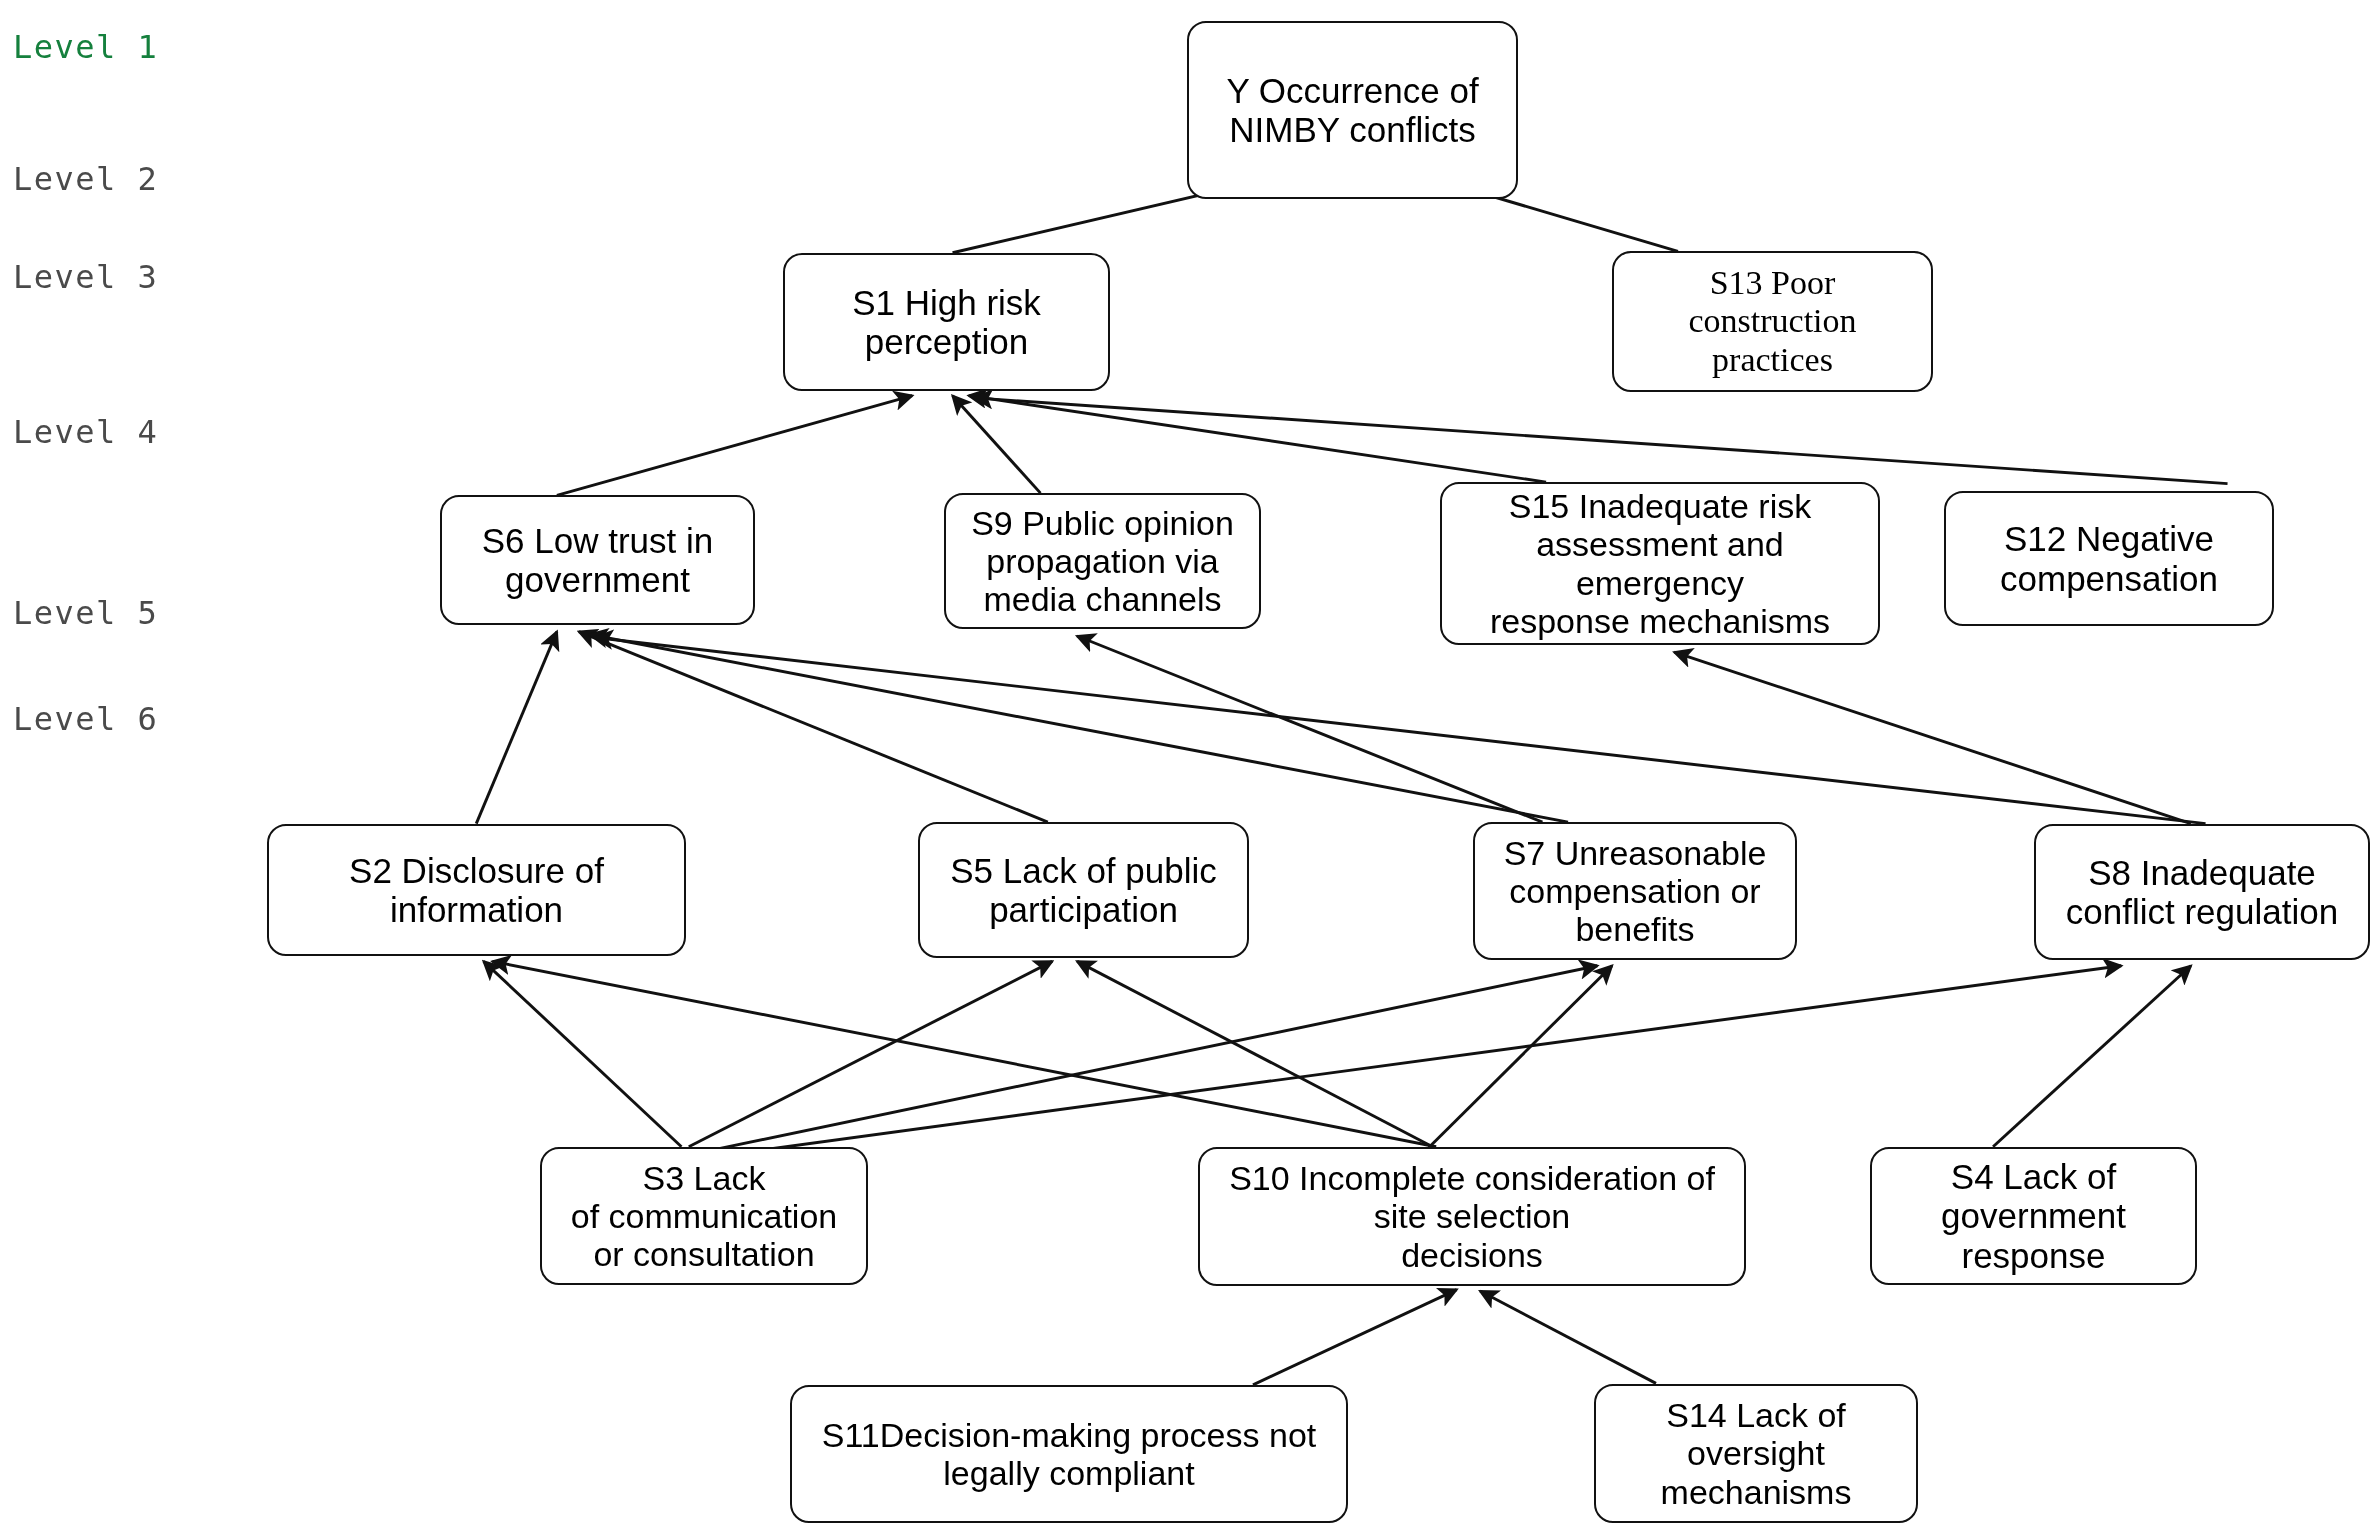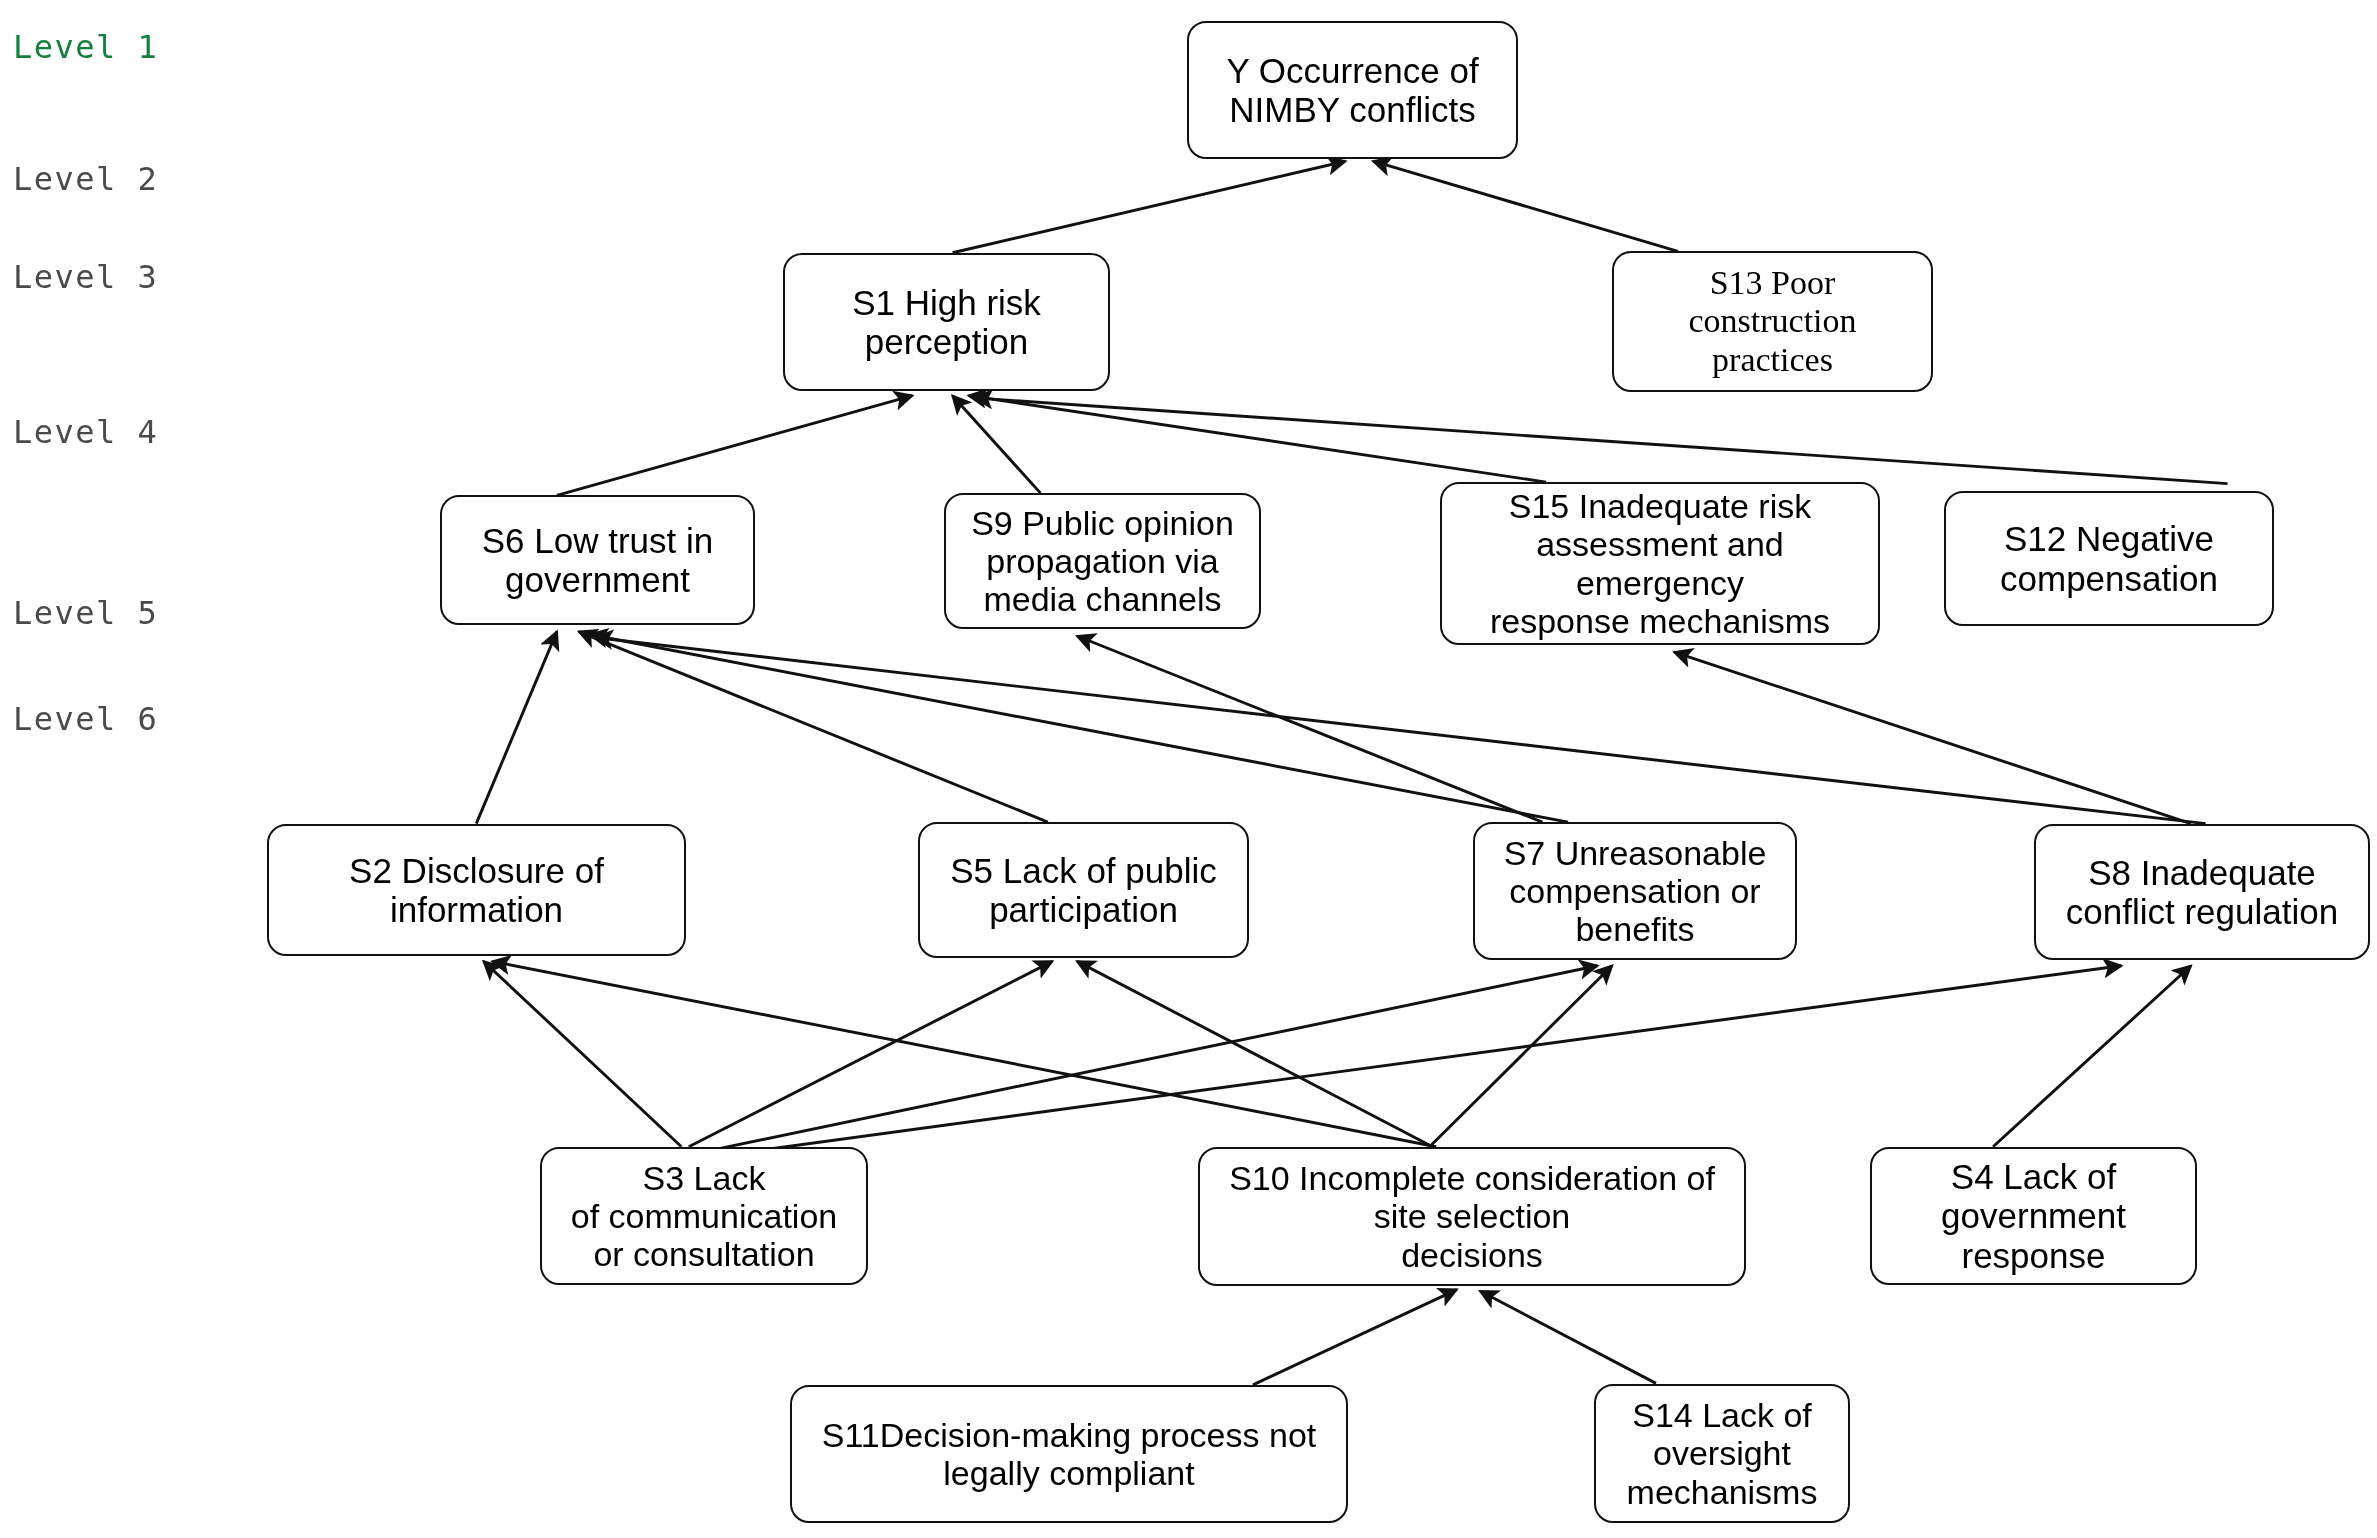--- a/index.html
+++ b/index.html
@@ -98,21 +98,21 @@
   </svg>
   <div id="levels">
       <div class="level-label" style="left: 13px; top: 28px; color: #15803d;">Level 1</div>
       <div class="level-label" style="left: 13px; top: 136px; color: rgb(74, 74, 74); margin-top: 24px;">Level 2</div>
       <div class="level-label" style="left: 13px; top: 258px; color: rgb(74, 74, 74);">Level 3</div>
       <div class="level-label" style="left: 13px; top: 413px; color: rgb(74, 74, 74);">Level 4</div>
       <div class="level-label" style="left: 13px; top: 566px; color: rgb(74, 74, 74); margin-top: 28px;">Level 5</div>
       <div class="level-label" style="left: 13px; top: 700px; color: rgb(74, 74, 74);">Level 6</div>
     </div>
   <div id="nodes">
-      <div class="node" style="left: 1187px; top: 21px; width: 331px; height: 138px; font-size: 35px; border-color: rgb(17, 17, 17);"><span>Y Occurrence of
+      <div class="node" style="left: 1187px; top: 21px; width: 331px; height: 178px; font-size: 35px; border-color: rgb(17, 17, 17);"><span>Y Occurrence of
 NIMBY conflicts</span></div>
       <div class="node" style="left: 783px; top: 253px; width: 327px; height: 138px; font-size: 35px; border-color: rgb(17, 17, 17);"><span>S1 High risk
 perception</span></div>
       <div class="node serif" style="left: 1612px; top: 251px; width: 321px; height: 141px; font-size: 34px; border-color: rgb(17, 17, 17);"><span>S13 Poor
 construction
 practices</span></div>
       <div class="node" style="left: 440px; top: 495px; width: 315px; height: 130px; font-size: 35px; border-color: rgb(17, 17, 17);"><span>S6 Low trust in
 government</span></div>
       <div class="node" style="left: 944px; top: 493px; width: 317px; height: 136px; font-size: 34px; border-color: rgb(17, 17, 17);"><span>S9 Public opinion
 propagation via
@@ -136,18 +136,18 @@
 of communication
 or consultation</span></div>
       <div class="node" style="left: 1198px; top: 1147px; width: 548px; height: 139px; font-size: 34px; border-color: rgb(17, 17, 17);"><span>S10 Incomplete consideration of
 site selection
 decisions</span></div>
       <div class="node" style="left: 1870px; top: 1147px; width: 327px; height: 138px; font-size: 35px; border-color: rgb(17, 17, 17);"><span>S4 Lack of
 government
 response</span></div>
       <div class="node" style="left: 790px; top: 1385px; width: 558px; height: 138px; font-size: 34px; border-color: rgb(17, 17, 17);"><span>S11Decision-making process not
 legally compliant</span></div>
-      <div class="node" style="left: 1594px; top: 1384px; width: 256px; height: 139px; font-size: 34px; border-color: rgb(17, 17, 17);"><span>S14 Lack of
+      <div class="node" style="left: 1594px; top: 1384px; width: 324px; height: 139px; font-size: 34px; border-color: rgb(17, 17, 17);"><span>S14 Lack of
 oversight
 mechanisms</span></div>
     </div>
 </div>
 
 
 </body></html>

